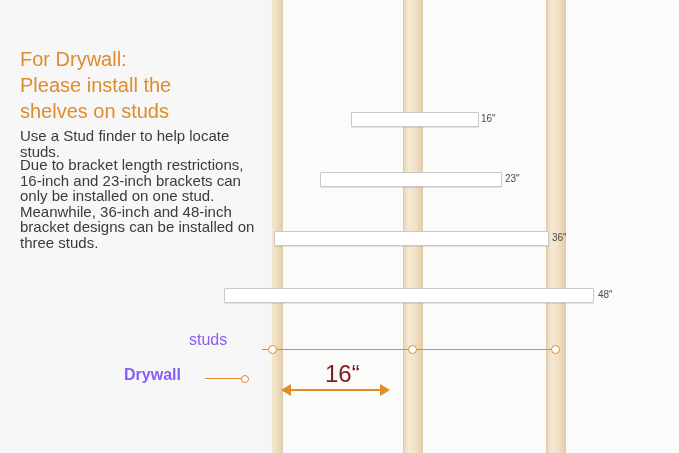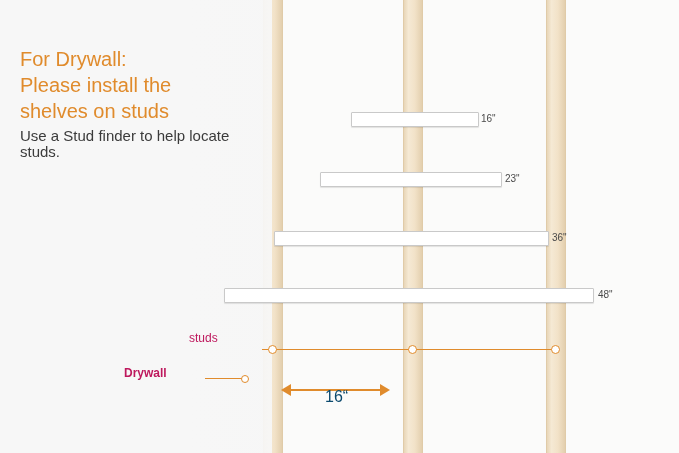--- a/index.html
+++ b/index.html
@@ -82,34 +82,33 @@
   }
   .tick{
     position:absolute;
     width:7px;height:7px;
     border:1.5px solid #e08b2c;
     border-radius:50%;
     background:#ffffff;
   }
   .callout-label{
     position:absolute;
-    color:#be185d;
-    font-size:12px;
+    color:#8b5cf6;
+    font-size:16px;
   }
   .leader{
     position:absolute;height:1px;background:#e08b2c;
   }
   .dot{
     position:absolute;width:6px;height:6px;border:1.5px solid #e08b2c;border-radius:50%;background:#fff;
   }
   .measure-text{
     position:absolute;
-    color:#0c4a6e;
-    font-size:16px;
-    margin-top:28px;
+    color:#7f1d1d;
+    font-size:24px;
   }
   .arrowline{
     position:absolute;height:2px;background:#e08b2c;
   }
   .arrowhead{
     position:absolute;
     width:0;height:0;
     border-top:6px solid transparent;
     border-bottom:6px solid transparent;
   }
@@ -133,20 +132,21 @@
   <div class="stud" style="left:403px;"></div>
   <div class="stud" style="left:546px;"></div>
 
   <div class="leftfade"></div>
 
   <div class="title" style="white-space:pre-line;margin-top:28px;">For Drywall:
 Please install the
 shelves on studs</div>
 
   <div class="para para1">Use a Stud finder to help locate studs.</div>
+  <div class="para para2">Due to bracket length restrictions, 16-inch and 23-inch brackets can only be installed on one stud. Meanwhile, 36-inch and 48-inch bracket designs can be installed on three studs.</div>
 
   <div class="shelf" style="left:351px;top:112px;width:126px;"></div>
   <div class="shelf-label" style="left:481px;top:113px;">16"</div>
 
   <div class="shelf" style="left:320px;top:172px;width:180px;"></div>
   <div class="shelf-label" style="left:505px;top:173px;">23"</div>
 
   <div class="shelf" style="left:274px;top:231px;width:273px;"></div>
   <div class="shelf-label" style="left:552px;top:232px;">36"</div>
 

